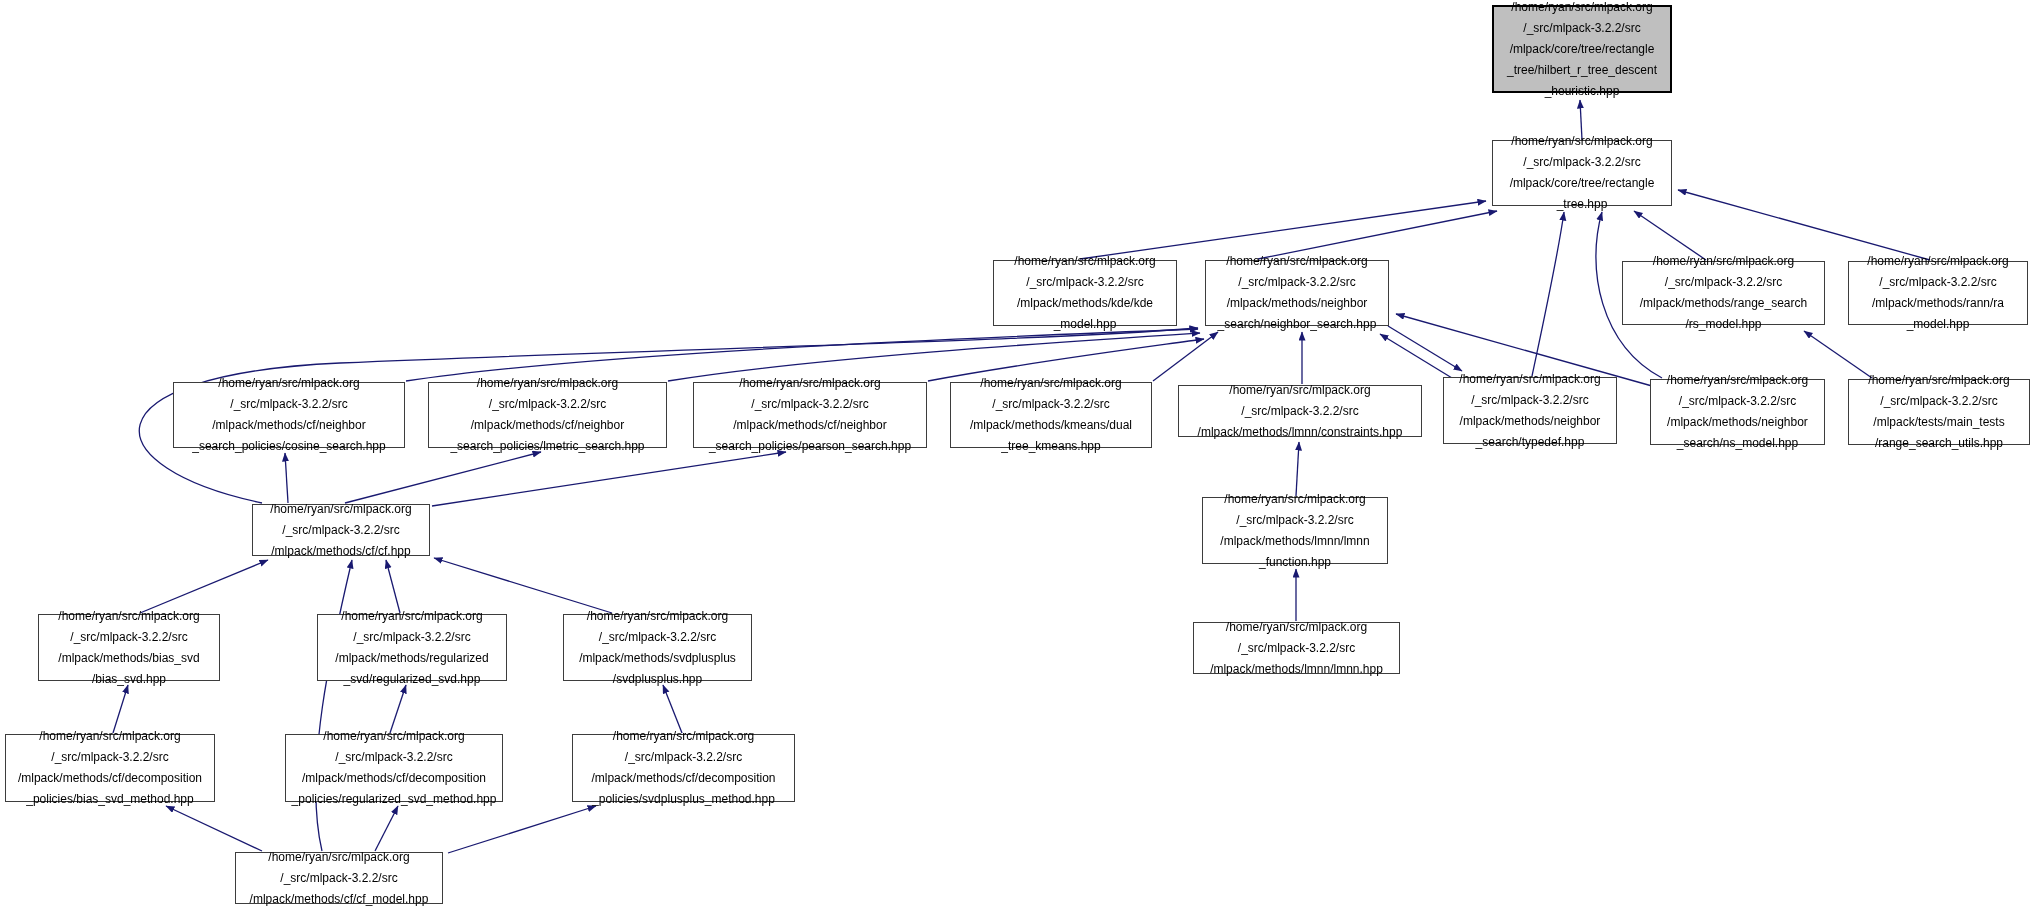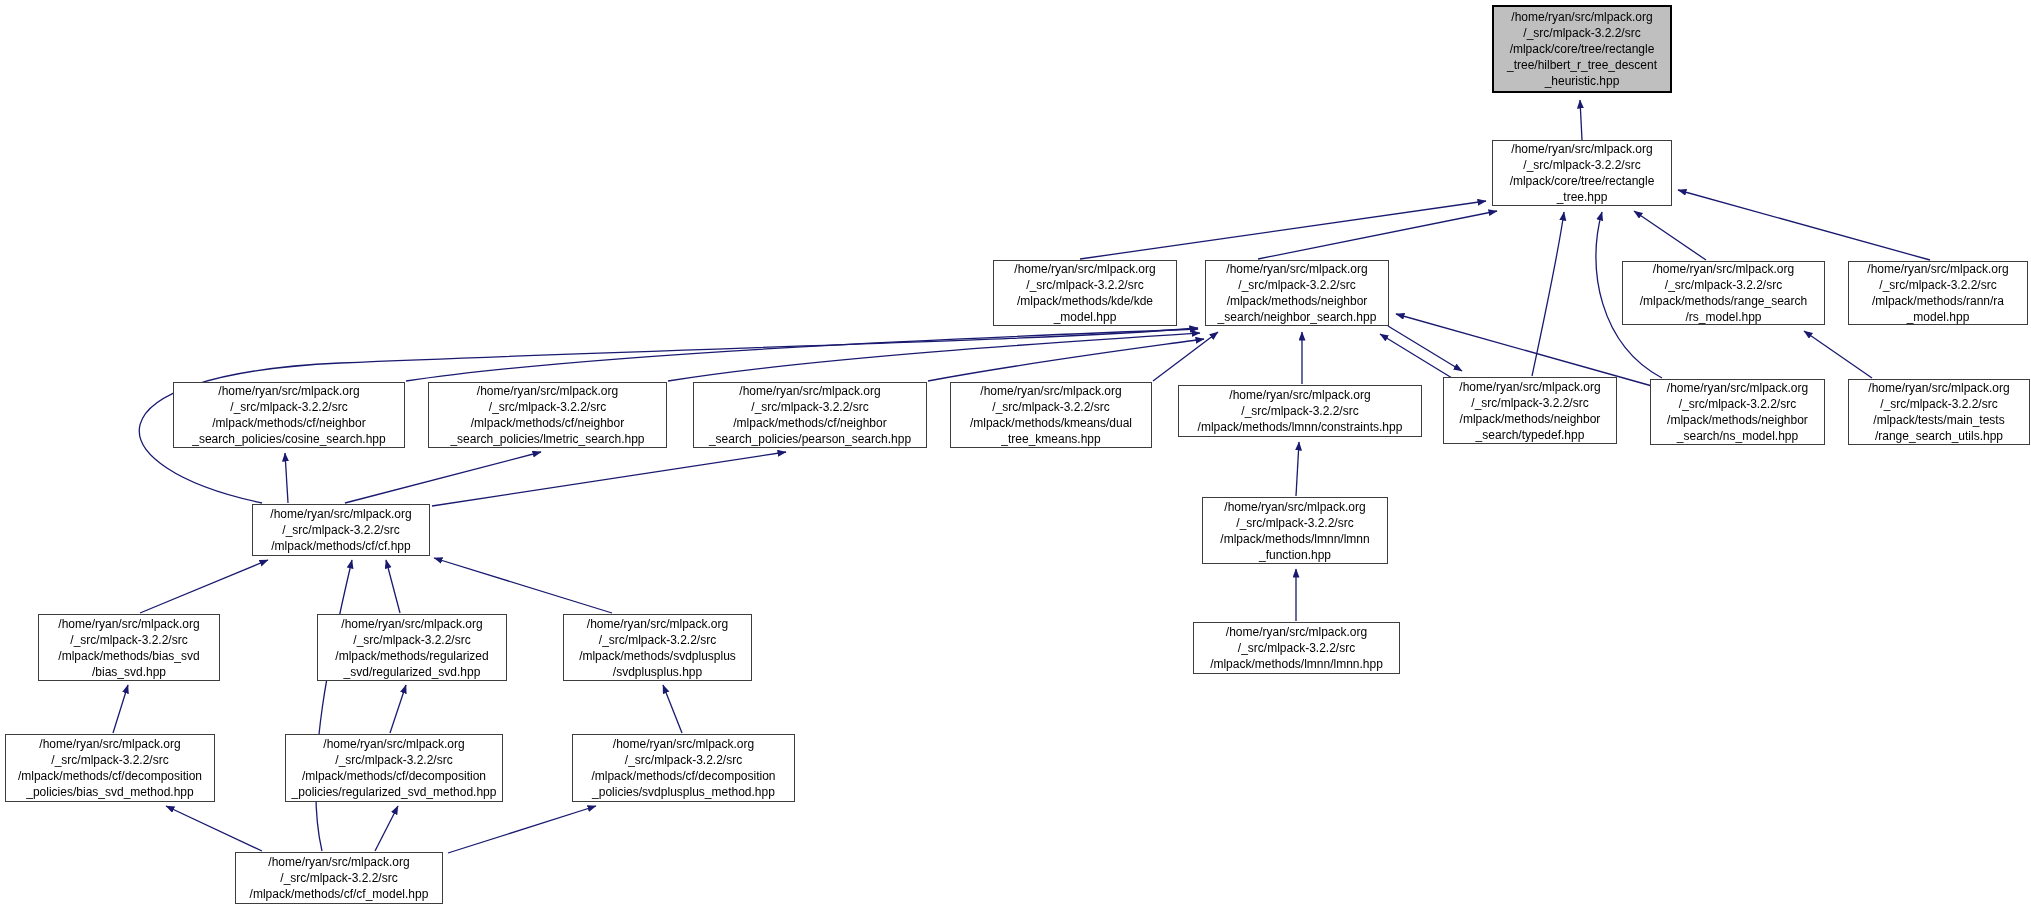--- a/index.html
+++ b/index.html
@@ -18,21 +18,21 @@
     z-index: 0;
   }
   .node {
     position: absolute;
     z-index: 1;
     box-sizing: border-box;
     background: #ffffff;
     border: 1px solid #3d3d3d;
     color: #000000;
     font-size: 12px;
-    line-height: 16px;
+    line-height: 21px;
     text-align: center;
     white-space: pre-line;
     display: flex;
     align-items: center;
     justify-content: center;
     padding: 2px 13px;
     cursor: pointer;
   }
   .node.highlight {
     background: #bfbfbf;

